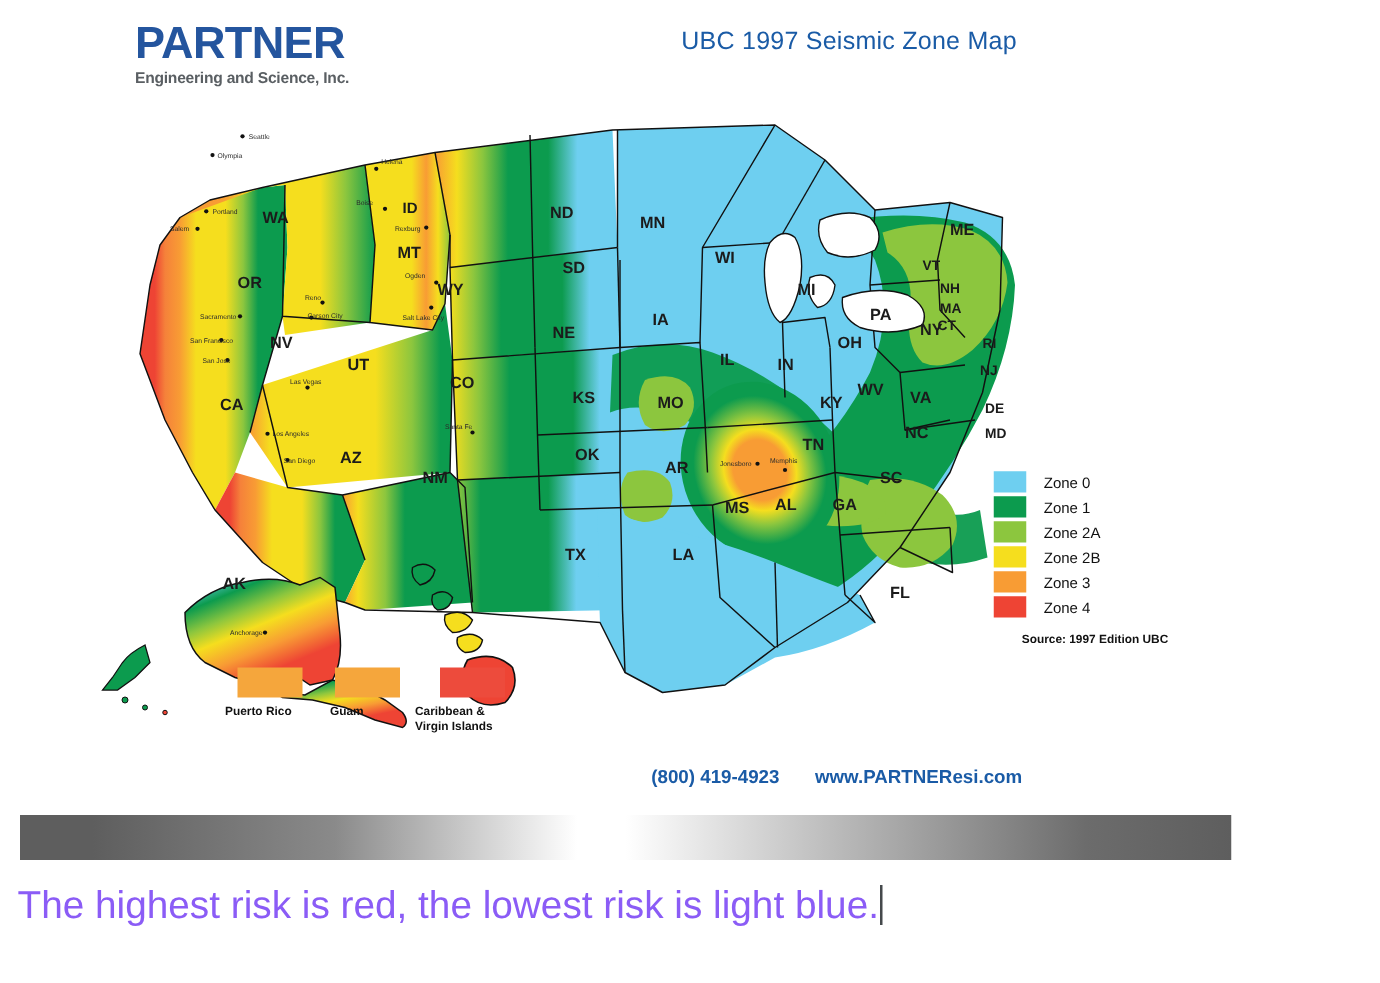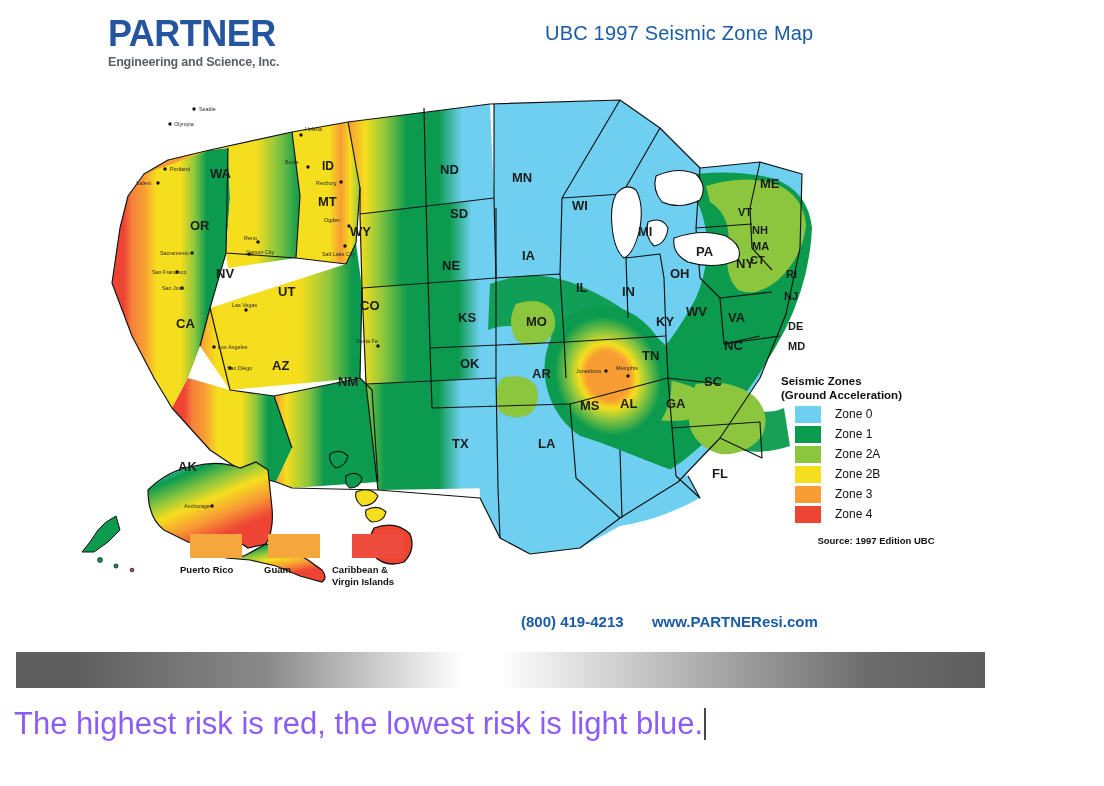--- a/index.html
+++ b/index.html
@@ -403,24 +403,20 @@
         <text class="city-label" x="556" y="292">Memphis</text>
     <circle class="city-dot" cx="152" cy="428" r="1.7"></circle>
         <text class="city-label" x="124" y="430">Anchorage</text>
     <circle class="city-dot" cx="224" cy="467" r="1.7"></circle>
         <text class="city-label" x="228" y="469">Juneau</text>
   </g>
 </svg>
 </div>
 
 <div id="legend">
-  <div id="legend-title">
-    <div>Seismic Zones</div>
-    <div>(Ground Acceleration)</div>
-  </div>
 
   <div class="legend-row">
     <span class="legend-sw" style="background: rgb(110, 207, 240);"></span>
     <span class="legend-lab">Zone 0</span>
   </div>
   <div class="legend-row">
     <span class="legend-sw" style="background: rgb(12, 155, 78);"></span>
     <span class="legend-lab">Zone 1</span>
   </div>
   <div class="legend-row">
@@ -452,21 +448,21 @@
     <div class="terr-sw" style="width: 52px; background: rgb(245, 166, 60);"></div>
     <div class="terr-lab">Guam</div>
   </div>
   <div class="terr-item" style="left:152px;top:0px;width:92px;">
     <div class="terr-sw" style="width: 52px; background: rgb(237, 75, 60);"></div>
     <div class="terr-lab">Caribbean &amp;<br>Virgin Islands</div>
   </div>
 </div>
 
 <div id="contact">
-  <span>(800) 419-4213</span>
+  <span>(800) 419-4923</span>
   <span class="gap"></span>
   <span>www.PARTNEResi.com</span>
 </div>
 
 <div id="divider"></div>
 
 <div id="caption">
   <span>The highest risk is red, the lowest risk is light blue.</span><span id="caret"></span>
 </div>
 

